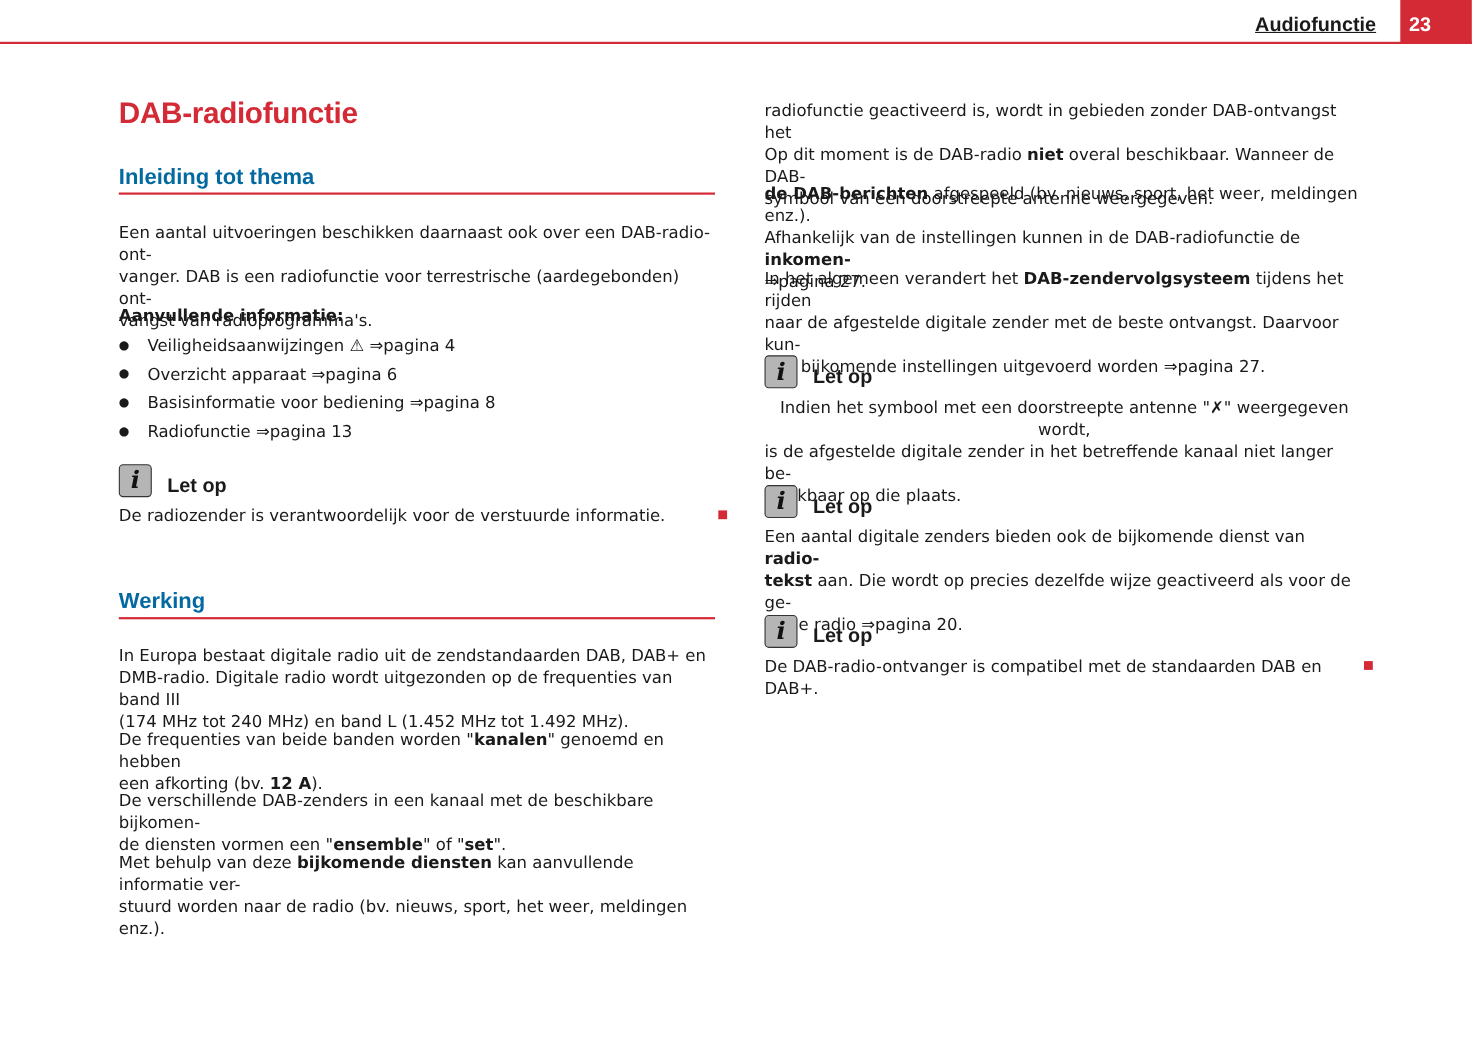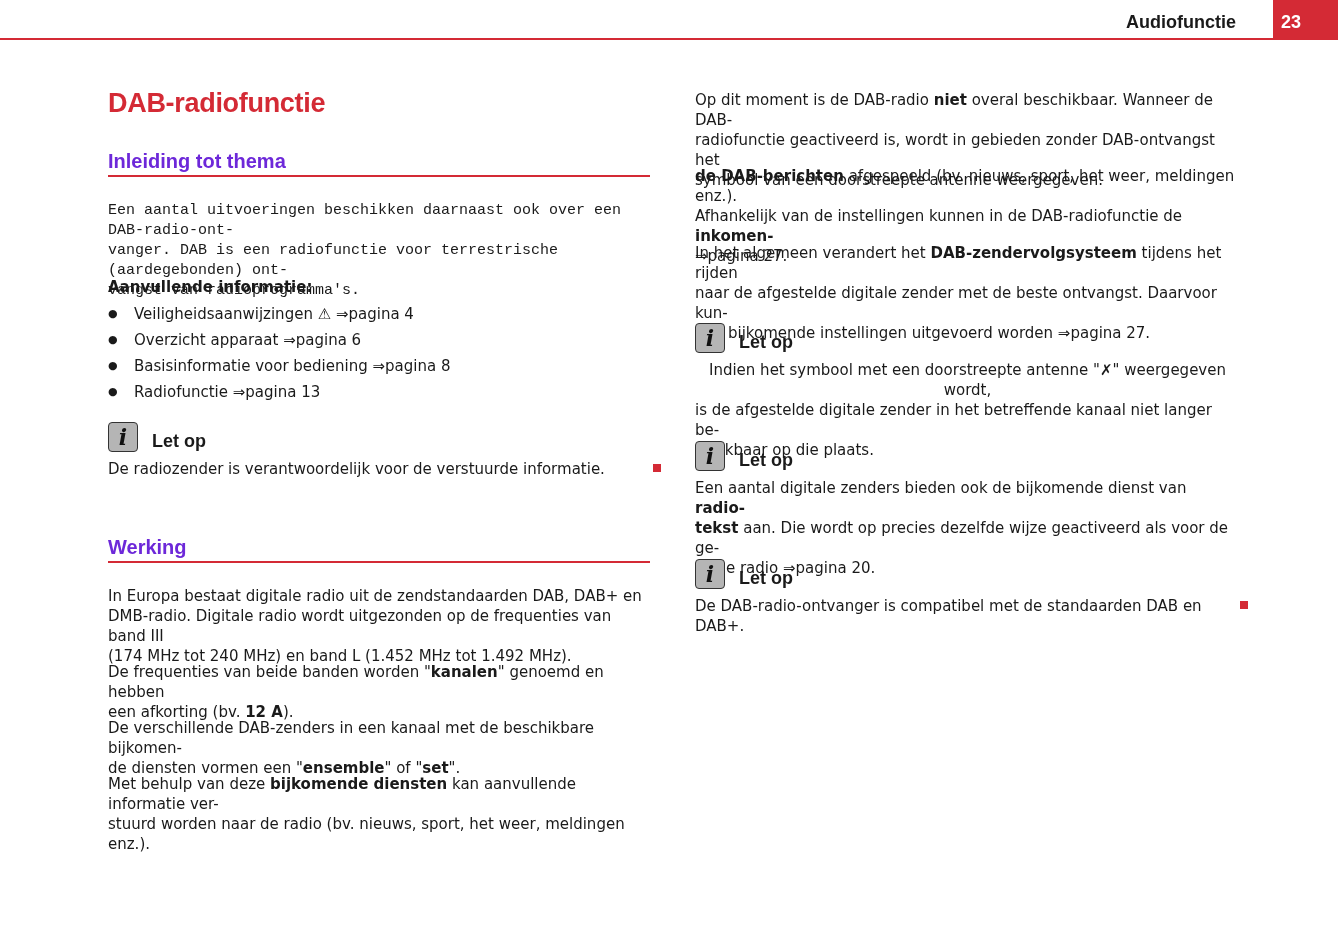--- a/index.html
+++ b/index.html
@@ -1,31 +1,31 @@
 <!DOCTYPE html>
 <html><head>
 <meta charset="utf-8">
 <style>
   html, body { margin:0; padding:0; background:#ffffff; }
   body { width:1338px; height:944px; position:relative; overflow:hidden;
          font-family:"DejaVu Sans", sans-serif; color:#1a1a1a; }
   .header-rule { position:absolute; left:0; top:38px; width:1338px; height:2px; background:#d42a35; }
-  .header-title { position:absolute; left:1100px; top:12px; width:136px; text-align:right;
-         font-family:"Liberation Sans", sans-serif; font-weight:bold; font-size:18px; color:#1a1a1a; }
+  .header-title { position:absolute; left:1128px; top:12px; width:136px; text-align:center;
+         font-family:"Liberation Sans", sans-serif; font-weight:bold; font-size:18px; color:#1a1a1a;text-decoration:underline; }
   .page-box { position:absolute; left:1273px; top:0; width:65px; height:40px; background:#d42a35; }
   .page-num { position:absolute; left:1281px; top:12px; font-family:"Liberation Sans", sans-serif;
          font-weight:bold; font-size:18px; color:#fff; }
   .col { position:absolute; top:0; }
   .col-left { left:108px; width:542px; }
   .col-right { left:695px; width:545px; }
   .text { font-size:15px; line-height:20px; margin:0; }
   .title { position:absolute; top:88px; left:0; font-family:"Liberation Sans", sans-serif; font-weight:bold;
          font-size:27px; color:#d42a35; letter-spacing:-0.3px; }
   .section-head { position:absolute; left:0; width:542px; font-family:"Liberation Sans", sans-serif;
-         font-weight:bold; font-size:20px; color:#6d28d9; border-bottom:2px solid #d42a35; padding-bottom:2px; }
+         font-weight:bold; font-size:20px; color:#0369a1; border-bottom:2px solid #d42a35; padding-bottom:2px; }
   .abs { position:absolute; left:0; }
   .bold { font-weight:bold; }
   .bullet-list { list-style:none; padding:0; margin:0; }
   .bullet-list li { position:relative; padding-left:26px; height:26px; font-size:15px; line-height:20px; }
   .bullet-list li::before { content:"●"; position:absolute; left:0; top:0; font-size:11px; }
   .note-head { display:flex; align-items:flex-end; height:32px; }
   .info-icon { width:30px; height:30px; border:1.5px solid #333; border-radius:4px; background:#b5b5b5;
          display:flex; align-items:center; justify-content:center; font-family:"DejaVu Serif", serif;
          font-style:italic; font-weight:bold; font-size:22px; color:#111; box-sizing:border-box; }
   .note-label { font-family:"Liberation Sans", sans-serif; font-weight:bold; font-size:18px; margin-left:14px; }
@@ -37,21 +37,21 @@
 <div class="header-rule"></div>
 <div class="header-title">Audiofunctie</div>
 <div class="page-box"></div>
 <div class="page-num">23</div>
 
 <div class="col col-left">
   <div class="title">DAB-radiofunctie</div>
 
   <div class="section-head" style="top:150px;">Inleiding tot thema</div>
 
-  <div class="abs" style="top:201px;font-family:Liberation Mono, monospace;">
+  <div class="abs" style="top:201px;">
     <p class="text">Een aantal uitvoeringen beschikken daarnaast ook over een DAB-radio-ont-</p>
     <p class="text">vanger. DAB is een radiofunctie voor terrestrische (aardegebonden) ont-</p>
     <p class="text">vangst van radioprogramma's.</p>
   </div>
 
   <p class="text bold abs" style="top:277px;">Aanvullende informatie:</p>
 
   <ul class="bullet-list abs" style="top:304px;">
     <li>
       <span>Veiligheidsaanwijzingen</span>
@@ -100,22 +100,22 @@
   </div>
 
   <div class="abs" style="top:774px;">
     <p class="text"><span>Met behulp van deze </span><span class="bold">bijkomende diensten</span><span> kan aanvullende informatie ver-</span></p>
     <p class="text">stuurd worden naar de radio (bv. nieuws, sport, het weer, meldingen enz.).</p>
   </div>
 </div>
 
 <div class="col col-right">
   <div class="abs" style="top:90px;">
+    <p class="text">radiofunctie geactiveerd is, wordt in gebieden zonder DAB-ontvangst het</p>
     <p class="text"><span>Op dit moment is de DAB-radio </span><span class="bold">niet</span><span> overal beschikbaar. Wanneer de DAB-</span></p>
-    <p class="text">radiofunctie geactiveerd is, wordt in gebieden zonder DAB-ontvangst het</p>
     <p class="text">symbool van een doorstreepte antenne weergegeven.</p>
   </div>
 
   <div class="abs" style="top:166px;">
     <p class="text"><span class="bold">de DAB-berichten</span><span> afgespeeld (bv. nieuws, sport, het weer, meldingen enz.).</span></p>
     <p class="text"><span>Afhankelijk van de instellingen kunnen in de DAB-radiofunctie de </span><span class="bold">inkomen-</span></p>
     <p class="text">⇒pagina 27.</p>
   </div>
 
   <div class="abs" style="top:243px;">

